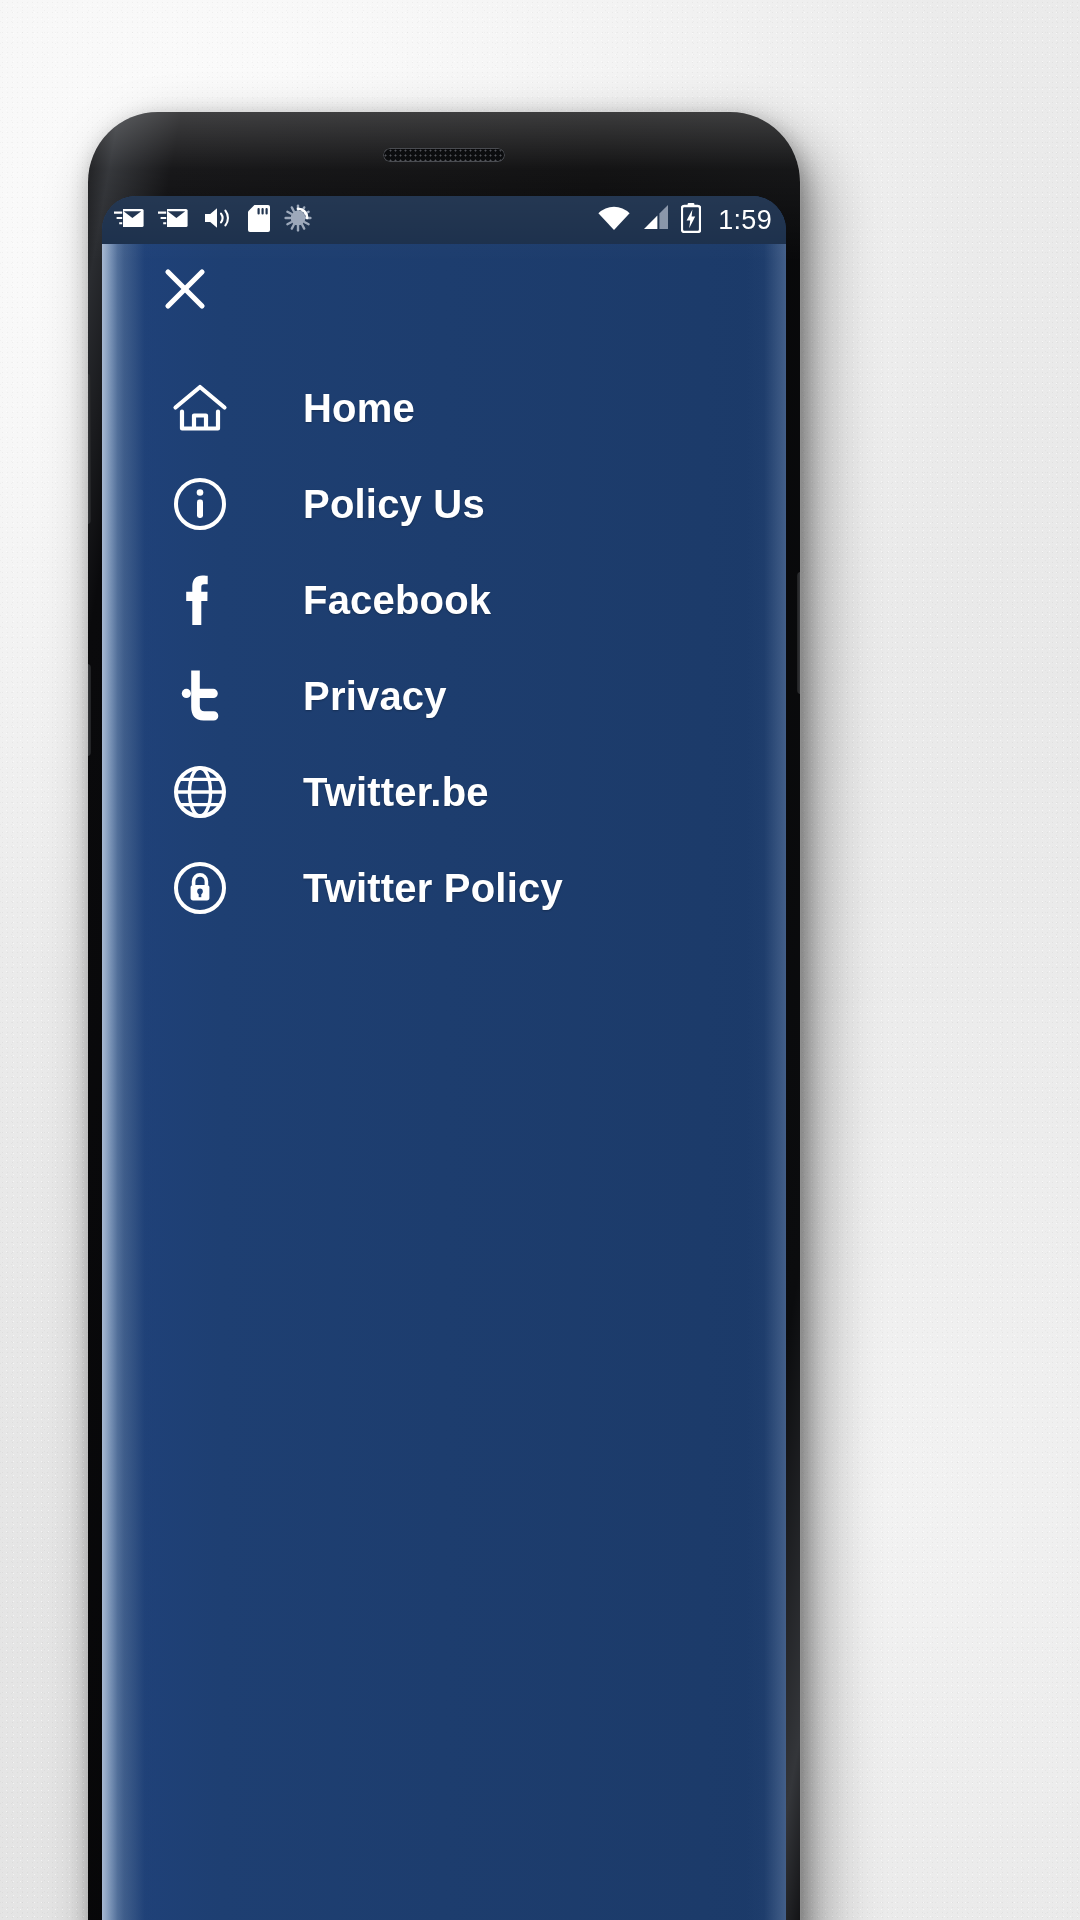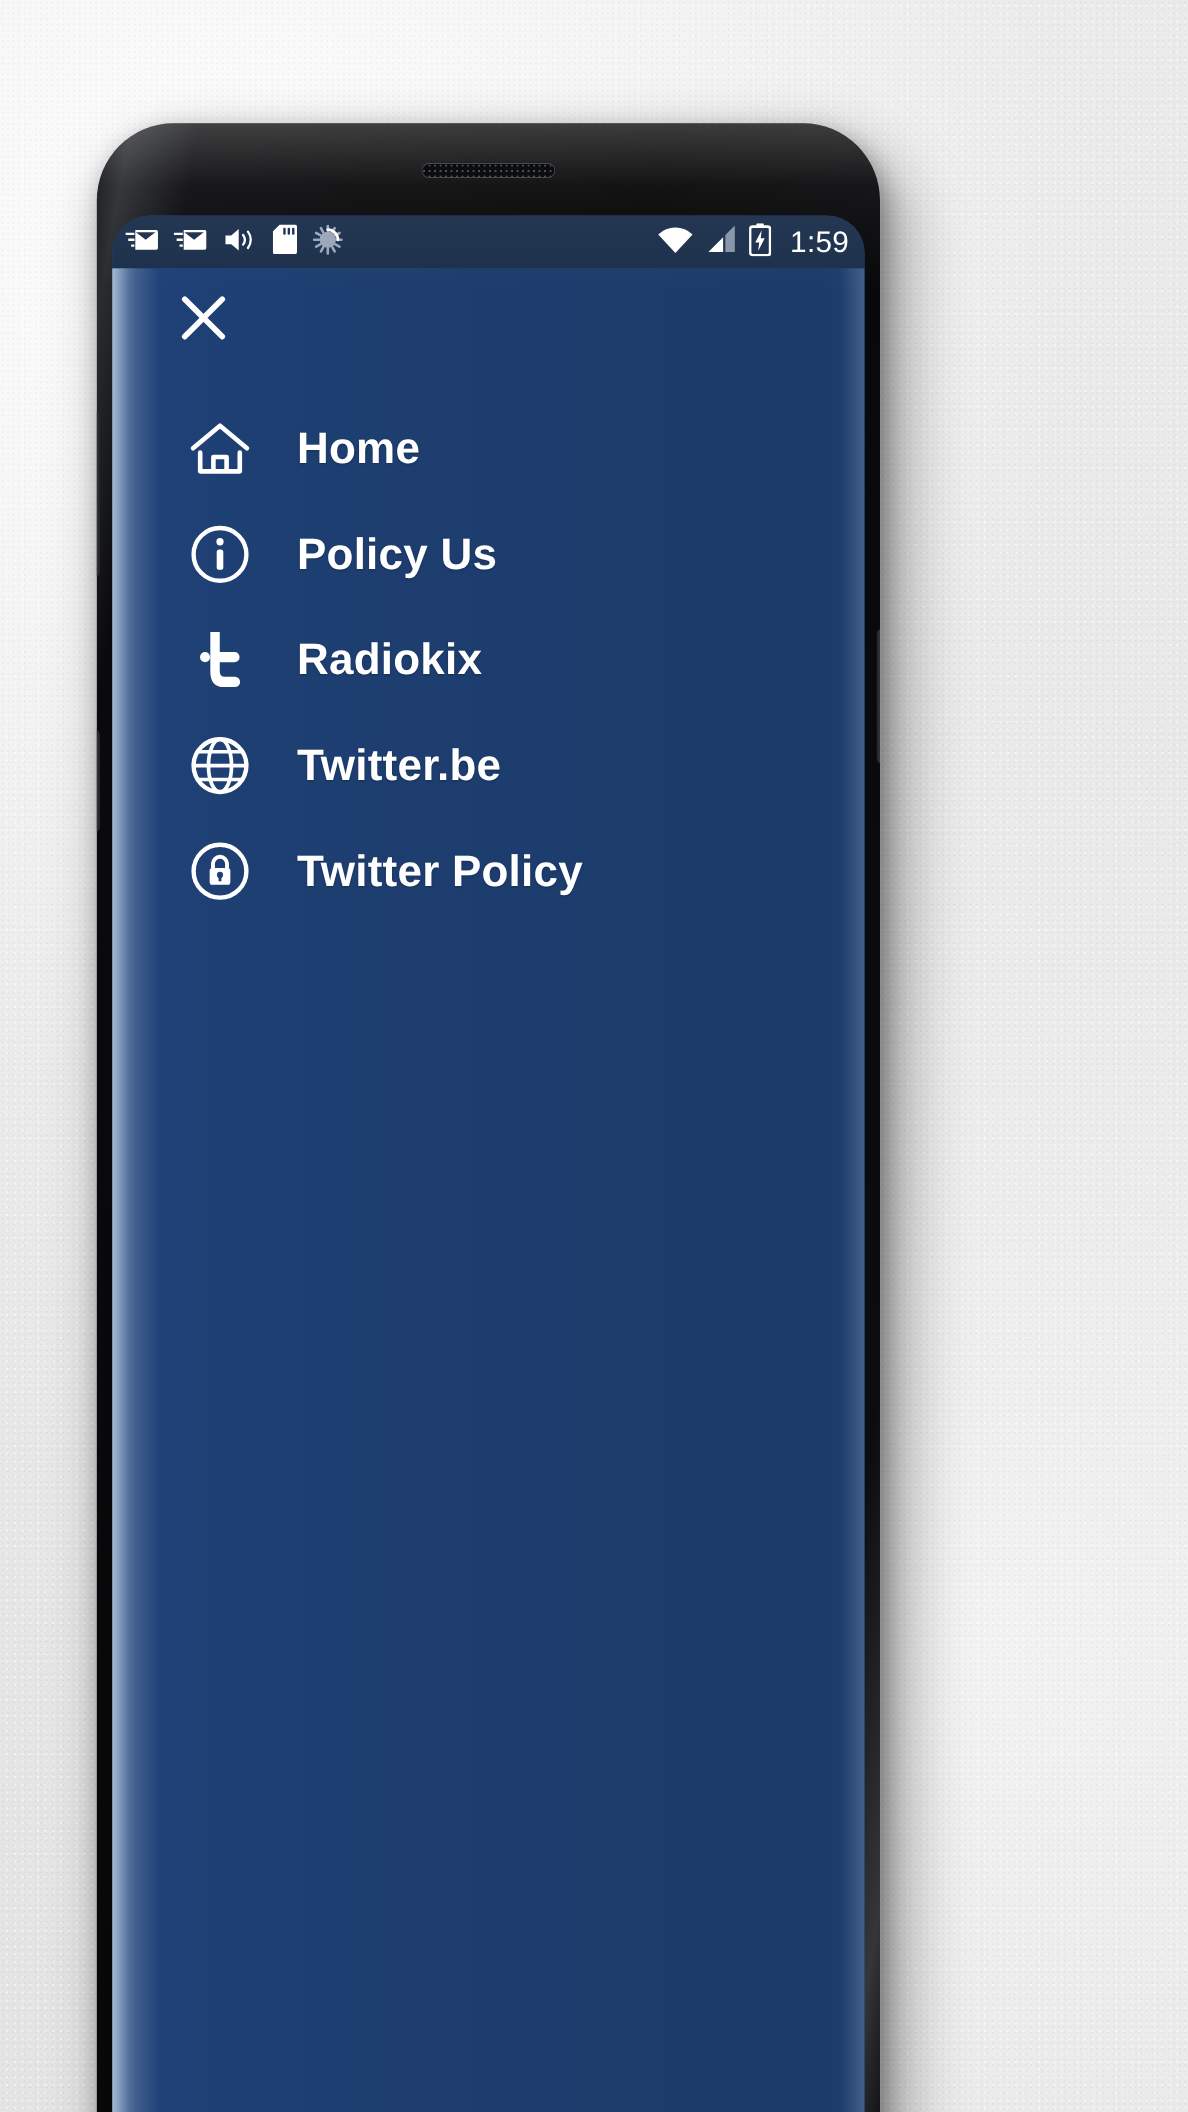--- a/index.html
+++ b/index.html
@@ -128,20 +128,21 @@
   
   #menu{
     position:absolute; left:0; right:0; top:116px;
     z-index:3;
   }
   .menu-item{
     display:flex; align-items:center;
     height:96px;
     padding-left:60px;
     cursor:pointer;
+    gap:33px;
   }
   .menu-ico{
     width:76px; min-width:76px;
     display:flex; align-items:center; justify-content:center;
   }
   .menu-label{
     margin-left:32px;
     color:#ffffff;
     font-size:40px;
     font-weight:700;
@@ -273,29 +274,37 @@
           <span class="menu-ico">
             <svg width="56" height="56" viewBox="0 0 56 56">
               <circle cx="28" cy="28" r="24" fill="none" stroke="#fff" stroke-width="4"></circle>
               <circle cx="28" cy="16.5" r="3.3" fill="#fff"></circle>
               <rect x="25" y="23.5" width="6" height="18.5" rx="2.4" fill="#fff"></rect>
             </svg>
           </span>
           <span class="menu-label">Policy Us</span>
         </div>
 
+        <div class="menu-item">
+          <span class="menu-ico">
+            <svg width="40" height="58" viewBox="0 0 40 58">
+              <path fill="#fff" d="M27.5 20.8h-6.2v-4.4c0-2.2.6-3.1 2.9-3.1h3.5V4.8S25 4.4 22.4 4.4c-6.2 0-10.1 3.8-10.1 10.8v5.6H6.2v9.2h6.1V54h9v-24h6.1z"></path>
+            </svg>
+          </span>
+          <span class="menu-label">Facebook</span>
+        </div>
 
         <div class="menu-item">
           <span class="menu-ico">
             <svg width="44" height="58" viewBox="0 0 44 58">
               <path fill="#fff" d="M13.2 3.6h8.6v18.2h13.4a4.6 4.6 0 0 1 0 9.2H21.8v8.4c0 3 1.6 4.8 4.6 4.8h9.2a4.7 4.7 0 0 1 0 9.4h-10C16.8 53.6 13.2 47.8 13.2 39.8z"></path>
               <circle cx="8.4" cy="26.4" r="4.6" fill="#fff"></circle>
             </svg>
           </span>
-          <span class="menu-label">Radiokix</span>
+          <span class="menu-label">Privacy</span>
         </div>
 
         <div class="menu-item">
           <span class="menu-ico">
             <svg width="56" height="56" viewBox="0 0 56 56">
               <circle cx="28" cy="28" r="24" fill="none" stroke="#fff" stroke-width="4"></circle>
               <ellipse cx="28" cy="28" rx="10.5" ry="24" fill="none" stroke="#fff" stroke-width="3.4"></ellipse>
               <line x1="4.5" y1="28" x2="51.5" y2="28" stroke="#fff" stroke-width="3.4"></line>
               <path d="M8.8 15.4h38.4M8.8 40.6h38.4" fill="none" stroke="#fff" stroke-width="3.2"></path>
             </svg>

